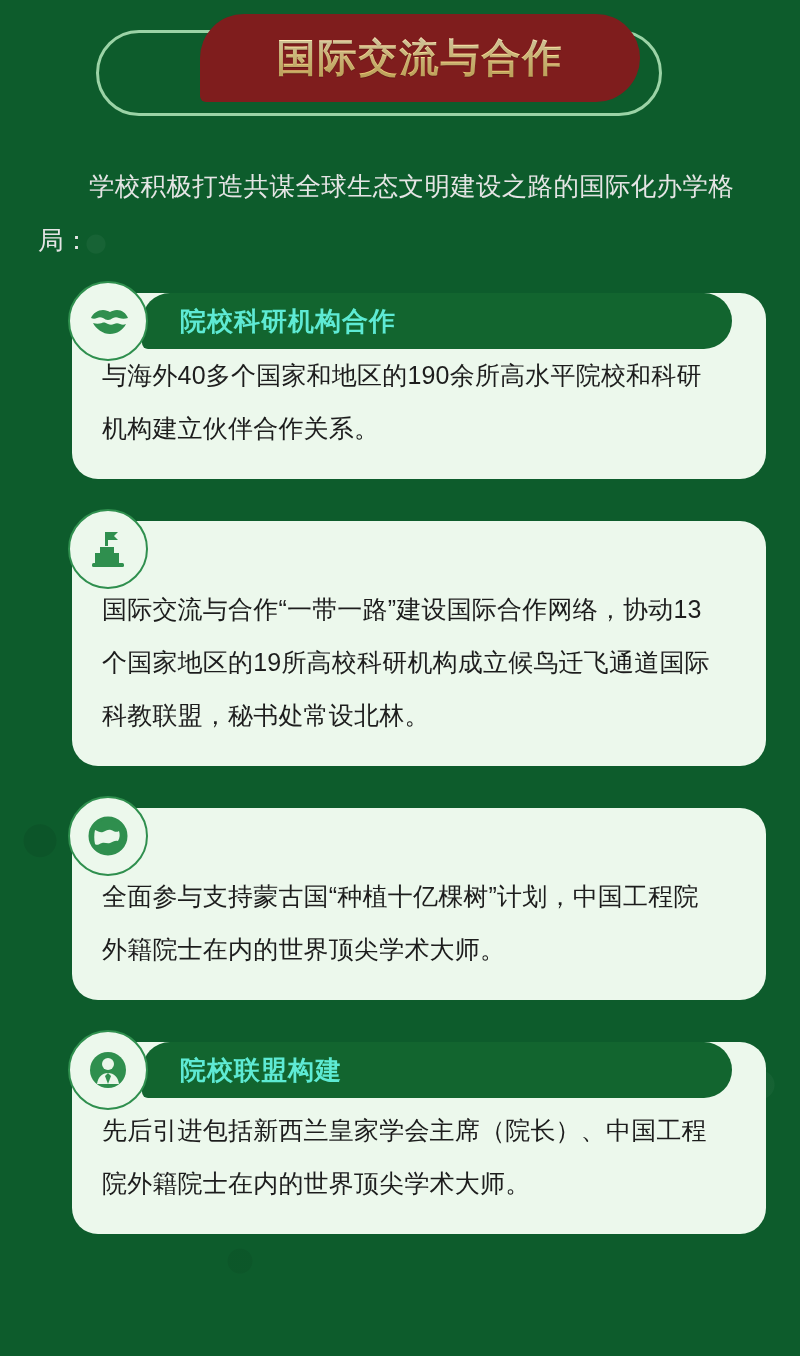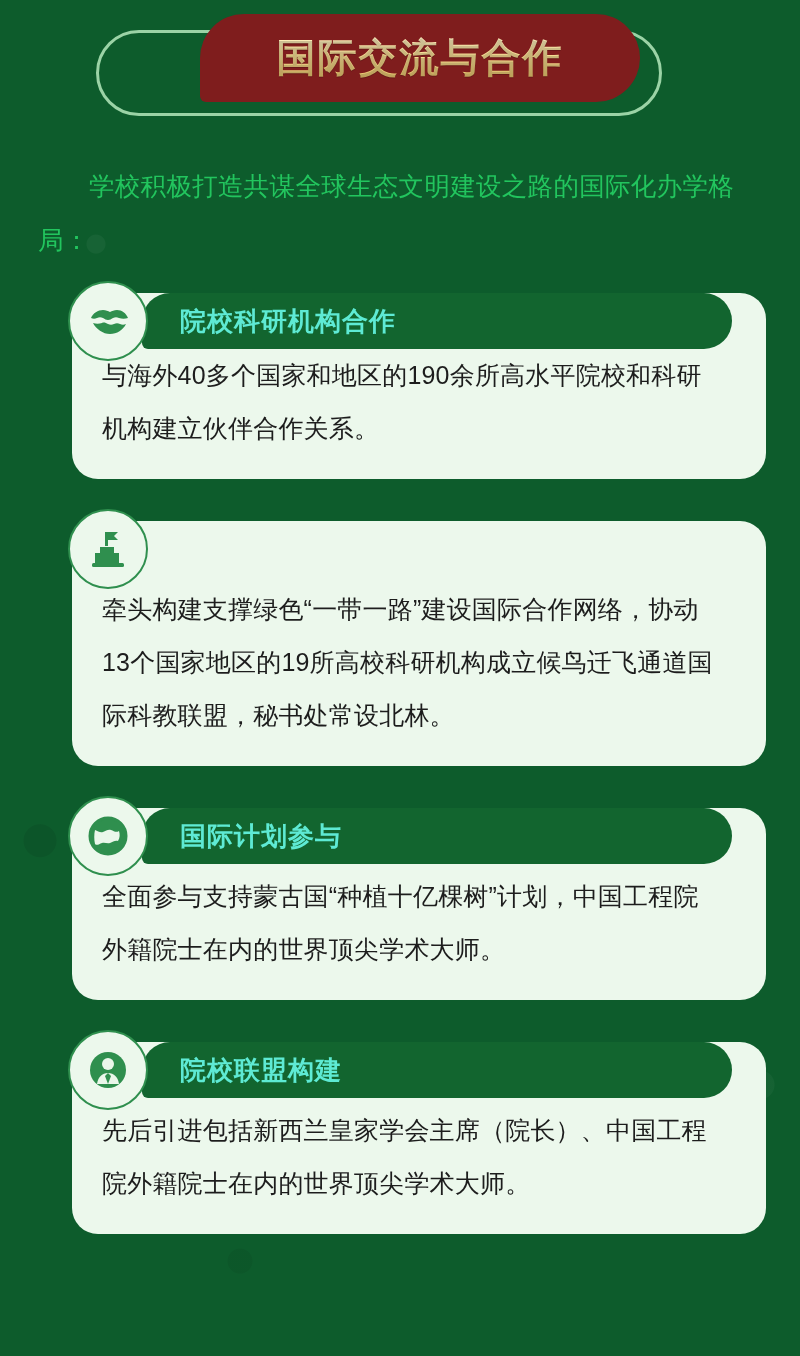--- a/index.html
+++ b/index.html
@@ -72,21 +72,21 @@
     letter-spacing: 2px;
     background: linear-gradient(180deg, #fdf3cd 0%, #f7dd93 45%, #e0ba5e 100%);
     -webkit-background-clip: text;
     background-clip: text;
     color: transparent;
     text-shadow: 0 1px 0 rgba(0,0,0,0.18);
   }
 
   
   .intro {
-    color: #22c55e;
+    color: #e5e5e5;
     font-size: 25.5px;
     line-height: 54px;
     text-indent: 2em;
     margin: 14px 4px 26px 4px;
     letter-spacing: 0.3px;
   }
 
   
   .section {
     position: relative;
@@ -178,41 +178,38 @@
         <g fill="#2f8f4e">
           <path d="M6 20c2-5 7-8 12-8 3 0 5 1 7 2 2-1 4-2 7-2 5 0 9 3 11 8-3 1-6 1-9 0-2-1-4-1-6 0-2 1-3 2-5 2s-3-1-5-2c-2-1-4-1-6 0-2 1-4 1-6 0z"></path>
           <path d="M8 25c3 1 6 1 9 0 2-1 4 0 6 1 2 1 4 1 6 0 2-1 4-1 6 0 2 1 4 1 6 0-3 6-9 10-16 10S11 31 8 25z"></path>
         </g>
       </svg>
     </div>
   </div>
 
   <div class="section">
     <div class="card">
-      <div class="body-text">牵头构建支撑绿色“一带一路”建设国际合作网络，协动13个国家地区的19所高校科研机构成立候鸟迁飞通道国际科教联盟，秘书处常设北林。</div>
+      <div class="body-text">国际交流与合作“一带一路”建设国际合作网络，协动13个国家地区的19所高校科研机构成立候鸟迁飞通道国际科教联盟，秘书处常设北林。</div>
     </div>
     <div class="icon-circle">
       <svg width="44" height="44" viewBox="0 0 44 44" aria-hidden="true">
         <g fill="#2f8f4e">
           <rect x="19" y="5" width="3" height="14"></rect>
           <path d="M22 5h10l-4 4 4 4H22z"></path>
           <path d="M14 20h14v6h5v10H9V26h5z"></path>
           <rect x="6" y="36" width="32" height="4" rx="1.5"></rect>
         </g>
       </svg>
     </div>
   </div>
 
   <div class="section">
     <div class="card">
       <div class="body-text">全面参与支持蒙古国“种植十亿棵树”计划，中国工程院外籍院士在内的世界顶尖学术大师。</div>
     </div>
-    <div class="bar">
-      <span class="bar-title">国际计划参与</span>
-    </div>
     <div class="icon-circle">
       <svg width="46" height="46" viewBox="0 0 46 46" aria-hidden="true">
         <circle cx="23" cy="23" r="18" fill="#2f8f4e"></circle>
         <path d="M10 17c3 1 5 3 8 2s5-3 8-2 5 3 8 1c1 3 1 7-1 10-3-1-5 1-8 2s-5-1-8 0-5 3-7 1c-1-4-1-10 0-14z" fill="#eaf7ea"></path>
         <circle cx="23" cy="23" r="18" fill="none" stroke="#2f8f4e" stroke-width="3"></circle>
       </svg>
     </div>
   </div>
 
   <div class="section">

